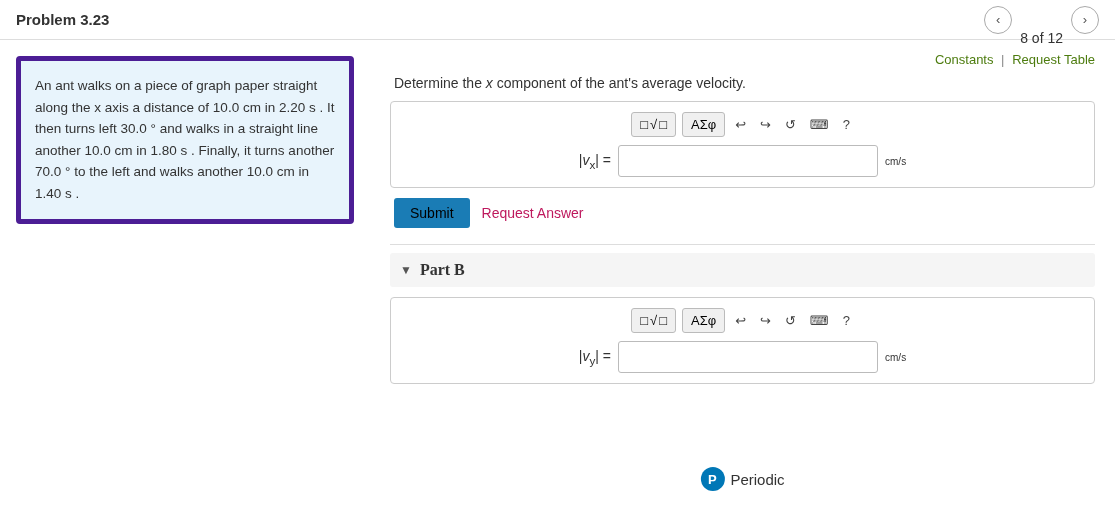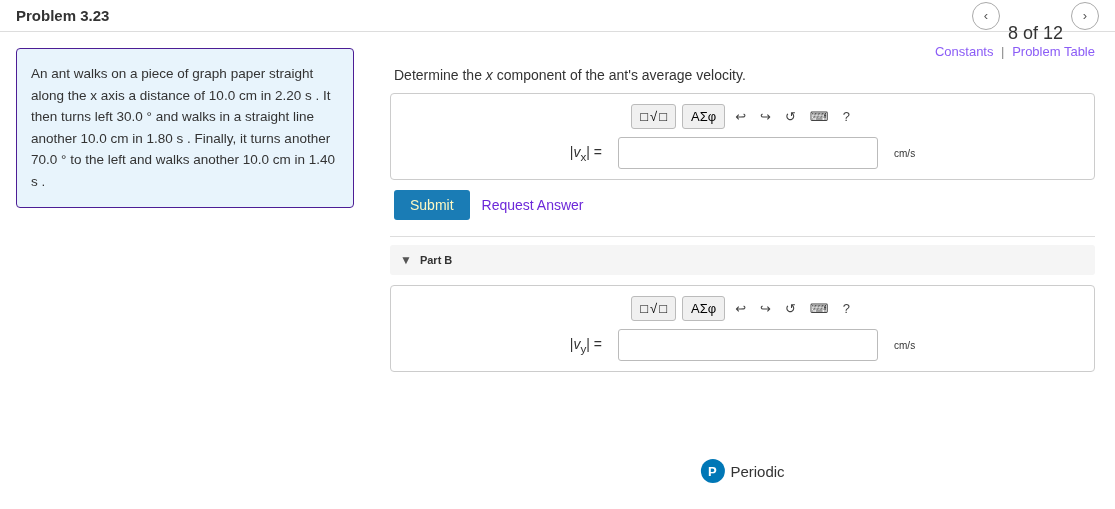--- a/index.html
+++ b/index.html
@@ -13,21 +13,21 @@
       overflow: hidden;
     }
 
     
     .header {
       display: flex;
       align-items: center;
       justify-content: space-between;
       padding: 10px 16px;
       border-bottom: 1px solid #ddd;
-      height: 32px;
+      height: 40px;
     }
     .header-title {
       font-weight: bold;
       font-size: 15px;
     }
     .pagination {
       display: flex;
       align-items: center;
       gap: 8px;
     }
@@ -38,60 +38,60 @@
       border-radius: 50%;
       background: #fff;
       cursor: pointer;
       display: flex;
       align-items: center;
       justify-content: center;
       font-size: 13px;
       color: #555;
     }
     .pagination-text {
-      font-size: 18px;
+      font-size: 14px;
       margin-top: 36px;
     }
 
     
     .main {
       display: flex;
       height: calc(509px - 48px);
     }
 
     
     .left-panel {
       width: 370px;
       padding: 16px;
       flex-shrink: 0;
     }
     .problem-box {
       background: #e8f4fc;
-      border: 1px solid #4c1d95;
+      border: 5px solid #4c1d95;
       border-radius: 4px;
       padding: 14px;
       font-size: 13.5px;
       line-height: 1.6;
     }
 
     
     .right-panel {
       flex: 1;
       padding: 12px 20px;
       overflow-y: auto;
       position: relative;
     }
 
     .top-links {
       text-align: right;
       font-size: 13px;
       margin-bottom: 8px;
     }
     .top-links a {
-      color: #8b5cf6;
+      color: #4d7c0f;
       text-decoration: none;
       cursor: pointer;
     }
     .top-links span {
       color: #888;
       margin: 0 4px;
     }
 
     
     .part-section {
@@ -107,21 +107,22 @@
       border-radius: 3px;
       margin-bottom: 10px;
       cursor: pointer;
     }
     .part-header-arrow {
       font-size: 12px;
       color: #555;
     }
     .part-header-label {
       font-weight: bold;
-      font-size: 11px;
+      font-size: 16px;
+      font-family: Liberation Serif, serif;
     }
 
     .part-question {
       font-size: 14px;
       margin-bottom: 10px;
       padding-left: 4px;
     }
 
     
     .answer-box {
@@ -153,21 +154,21 @@
     .toolbar-icon {
       font-size: 13px;
       color: #444;
       cursor: pointer;
       padding: 2px 4px;
     }
 
     .input-row {
       display: flex;
       align-items: center;
-      gap: 16px;
+      gap: 7px;
       justify-content: center;
     }
     .input-label {
       font-size: 14px;
       white-space: nowrap;
     }
     .answer-input {
       border: 1px solid #bbb;
       border-radius: 3px;
       height: 32px;
@@ -183,29 +184,29 @@
 
     .action-row {
       display: flex;
       align-items: center;
       gap: 12px;
       margin-top: 8px;
       padding-left: 4px;
     }
     .submit-btn {
       background: #1a7cb5;
-      color: #fef9c3;
+      color: #000000;
       border: none;
       border-radius: 3px;
       padding: 7px 16px;
       font-size: 14px;
       cursor: pointer;
     }
     .request-link {
-      color: #6d28d9;
+      color: #be185d;
       text-decoration: none;
       font-size: 14px;
       cursor: pointer;
     }
 
     
     .divider {
       border: none;
       border-top: 1px solid #ddd;
       margin: 8px 0;
@@ -259,21 +260,21 @@
     <div class="problem-box">
       <span>An ant walks on a piece of graph paper straight along the x axis a distance of 10.0 cm in 2.20 s . It then turns left 30.0 ° and walks in a straight line another 10.0 cm in 1.80 s . Finally, it turns another 70.0 ° to the left and walks another 10.0 cm in 1.40 s .</span>
     </div>
   </div>
 
   <div class="right-panel">
 
     <div class="top-links">
       <a>Constants</a>
       <span>|</span>
-      <a>Problem Table</a>
+      <a>Request Table</a>
     </div>
 
     <div class="part-section">
 
       <div class="part-question">
         Determine the <span class="math-var">x</span> component of the ant's average velocity.
       </div>
 
       <div class="answer-box">
         <div class="toolbar">

